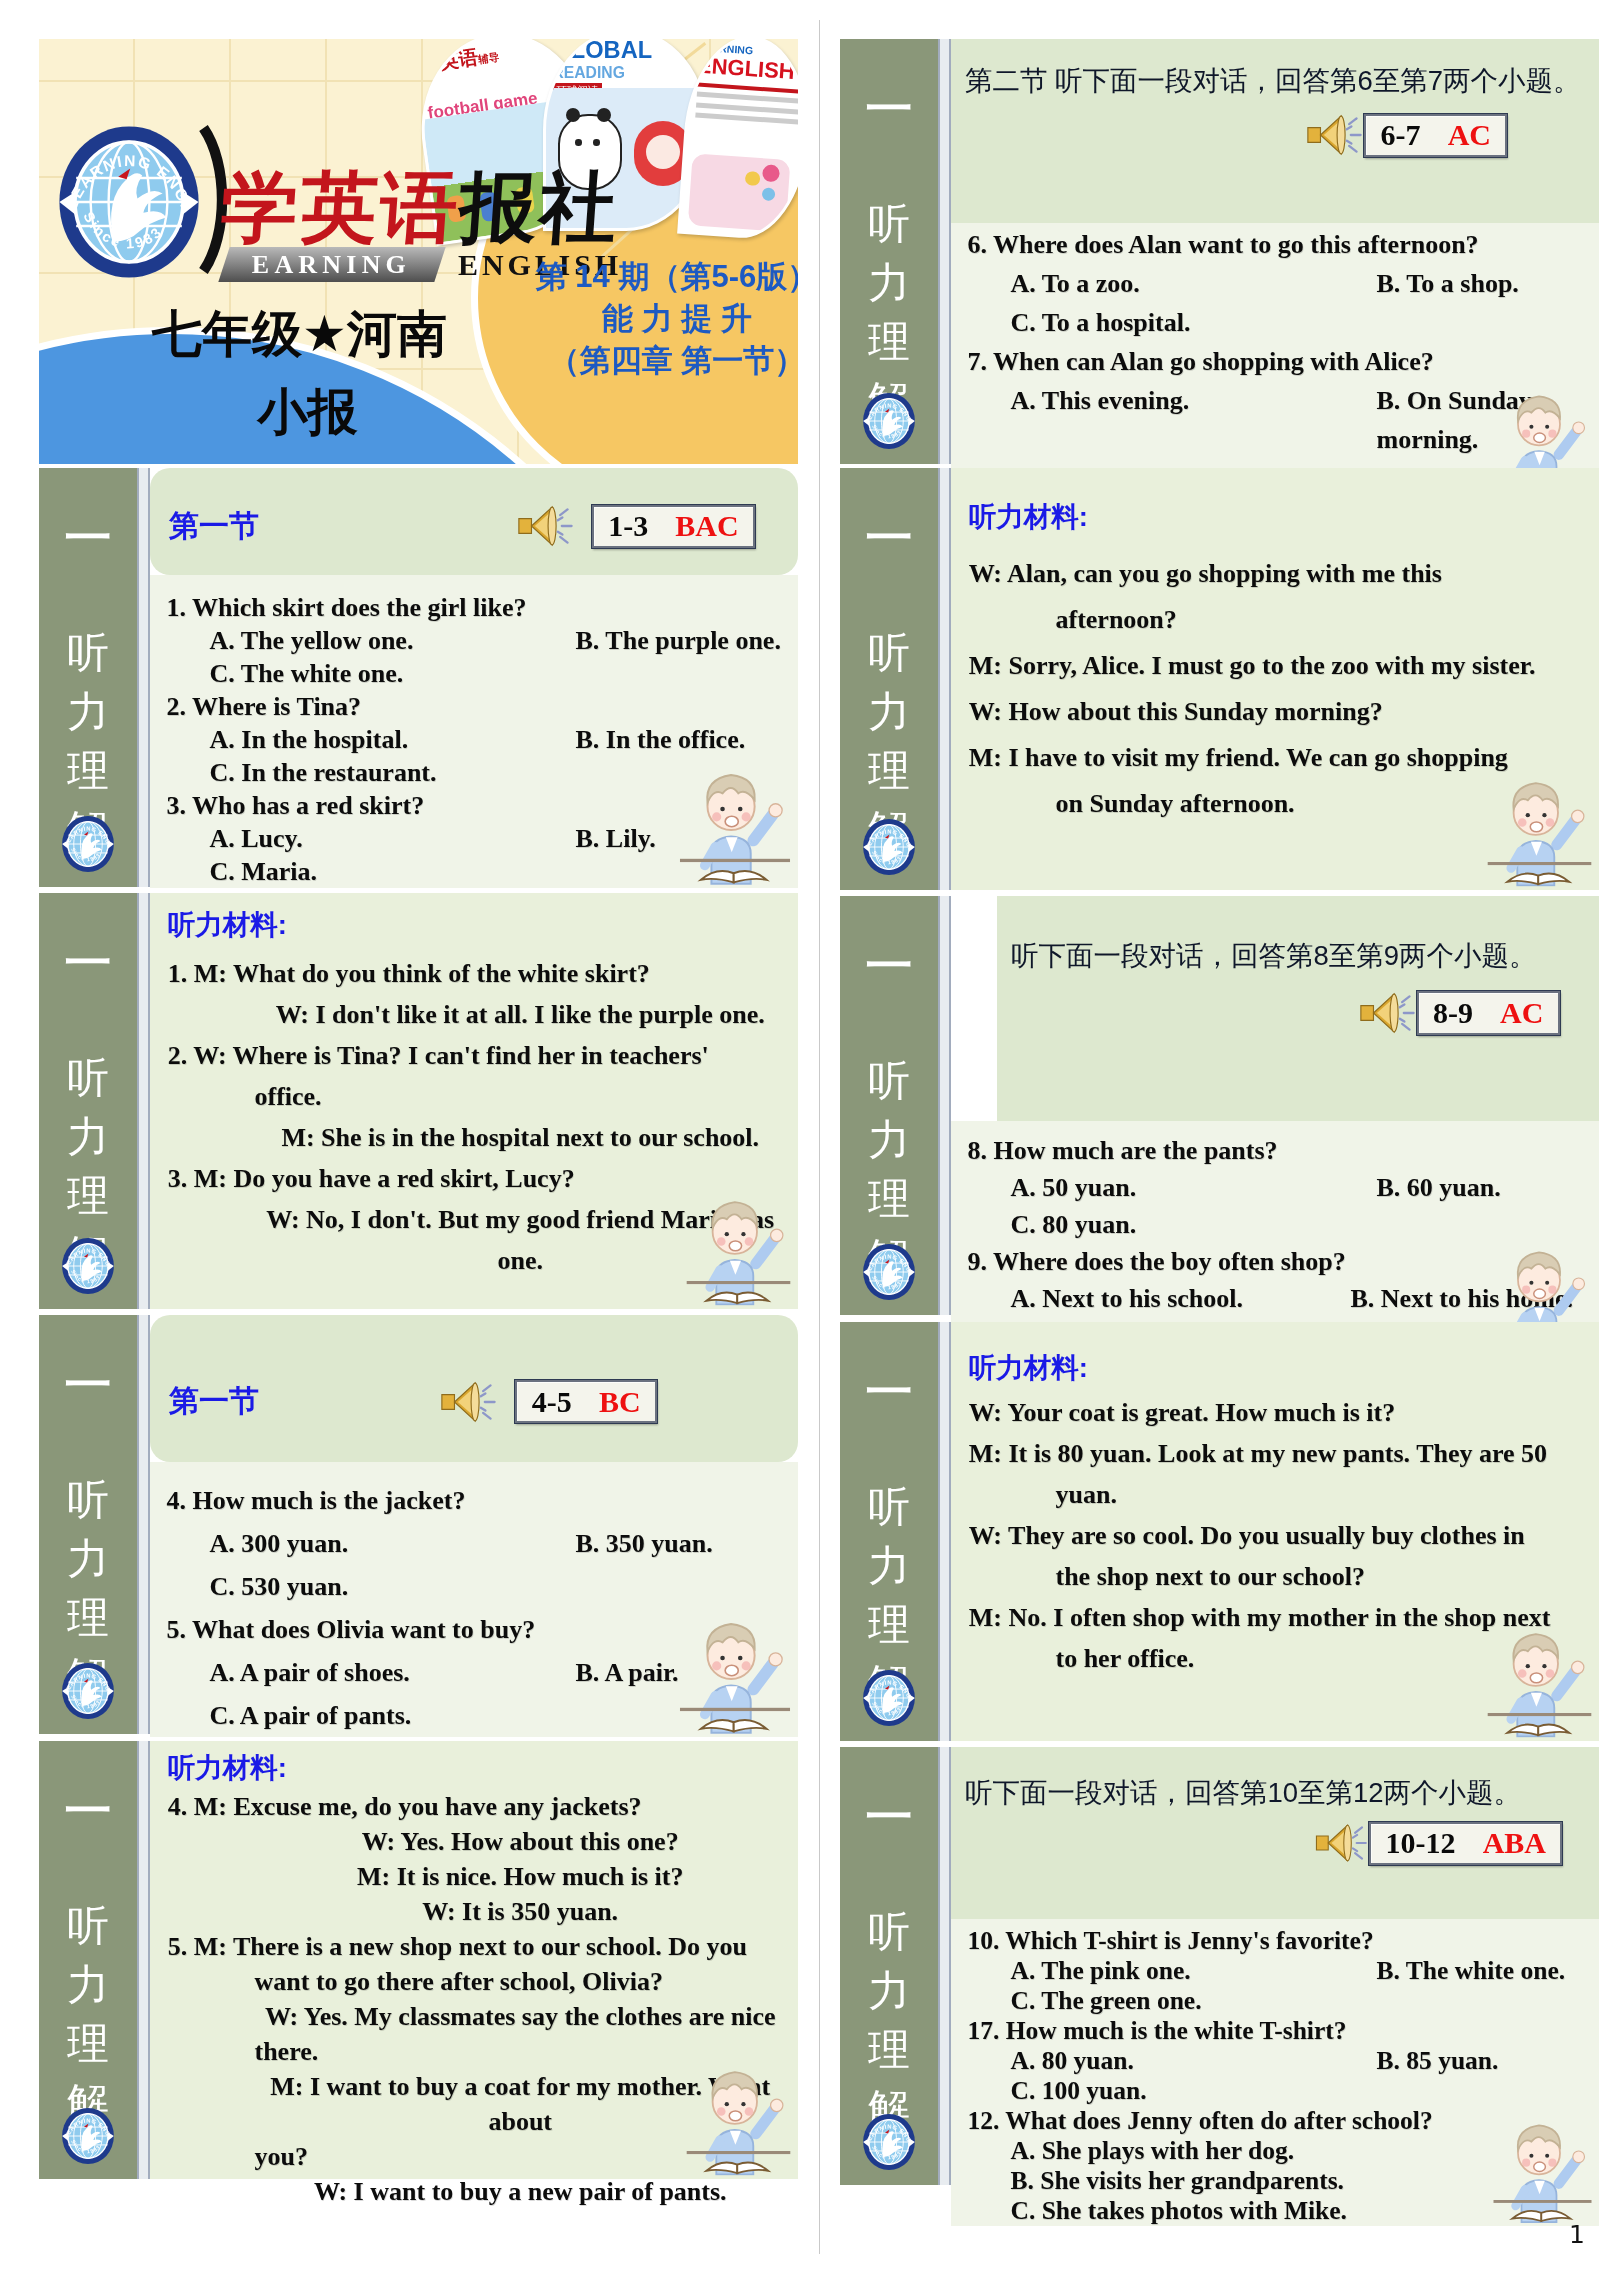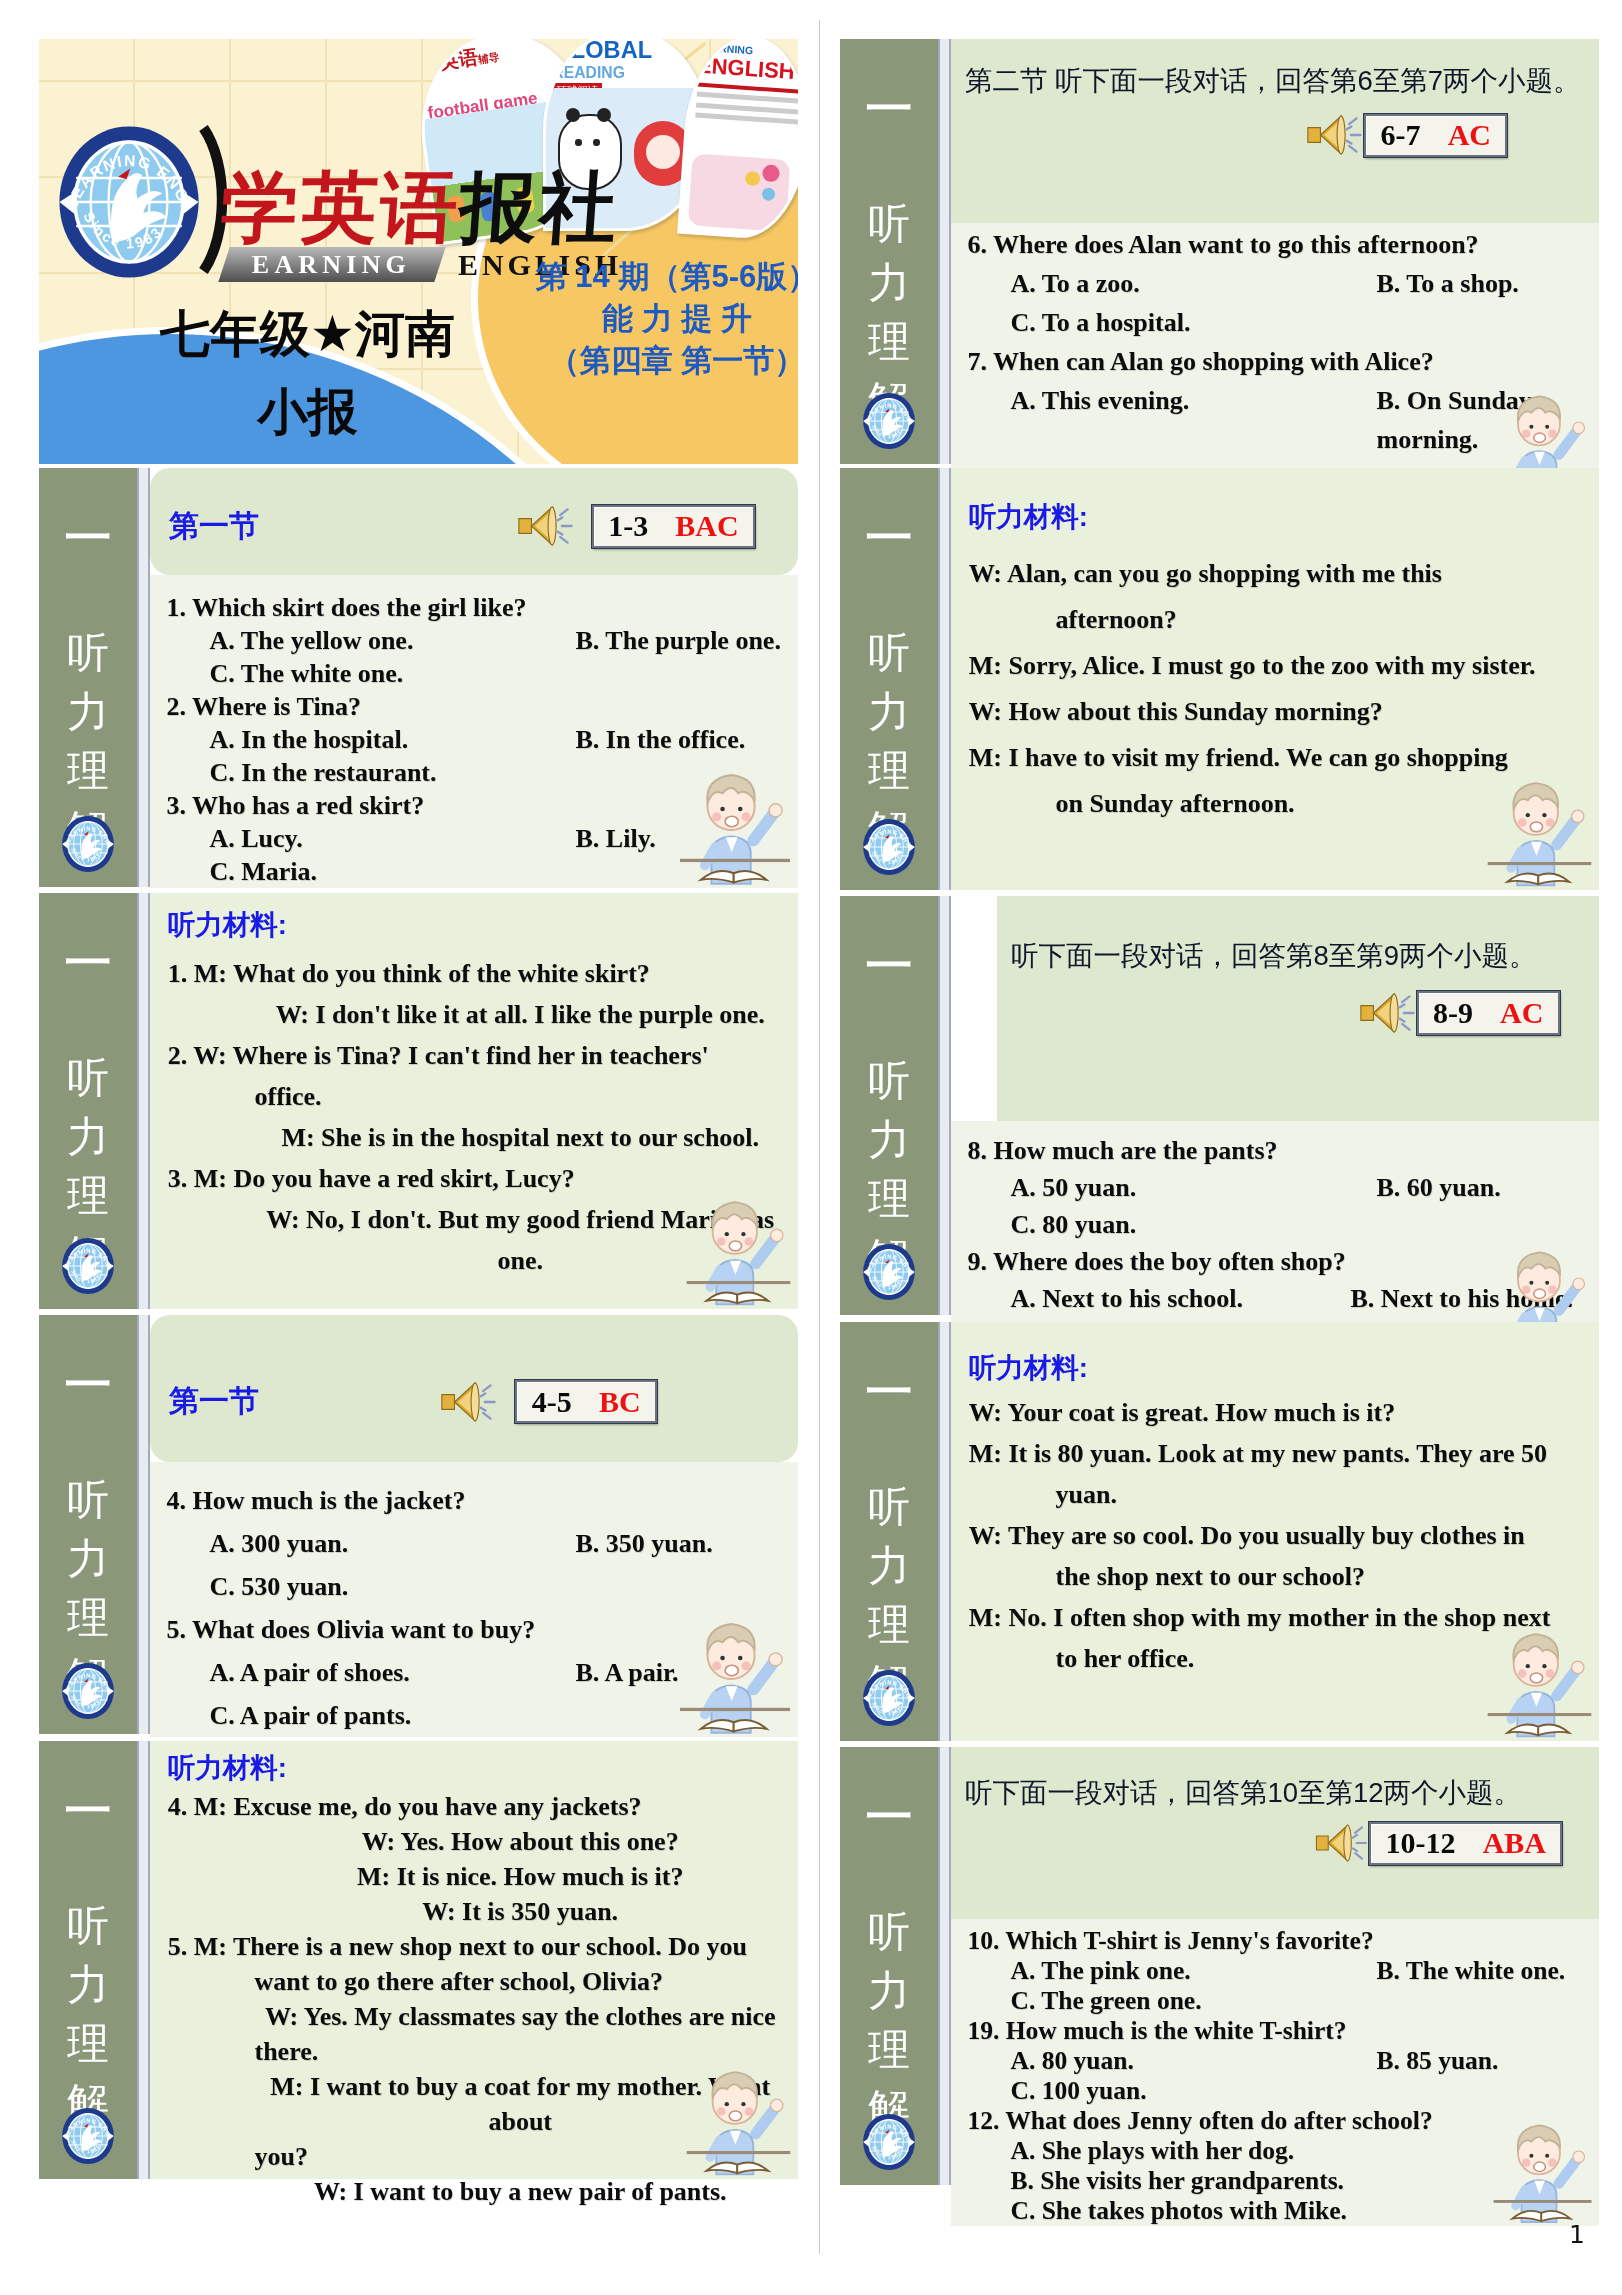--- a/index.html
+++ b/index.html
@@ -20,21 +20,21 @@
   #brandlogo{position:absolute;left:18.3px;top:85px;}
   #swoosh{position:absolute;left:158px;top:85px;}
   .brandrow{position:absolute;left:182px;top:118px;font-weight:900;font-size:77px;
     font-family:"DejaVu Sans",sans-serif;letter-spacing:2.6px;transform:skewX(-4deg);white-space:nowrap;}
   .brandrow .red{color:#c3151c;} .brandrow .blk{color:#0d0d0d;}
   #enbar{position:absolute;left:185px;top:208px;width:216px;height:35px;
     background:linear-gradient(180deg,#b9b9b9,#4e4e4e);transform:skewX(-18deg);
     display:flex;align-items:center;justify-content:center;}
   #enbar span{transform:skewX(18deg);color:#fff;font:bold 26px "Liberation Serif",serif;letter-spacing:5.2px;}
   #entxt{position:absolute;left:419px;top:209px;color:#111;font:bold 30px "Liberation Serif",serif;letter-spacing:3.9px;}
-  #gradeln{position:absolute;left:72px;top:262px;width:393px;text-align:center;
+  #gradeln{position:absolute;left:64px;top:262px;width:393px;text-align:center;
     font-weight:900;font-size:50px;color:#090909;font-family:"DejaVu Sans",sans-serif;}
   #gradeln2{position:absolute;left:72px;top:340px;width:393px;text-align:center;
     font-weight:900;font-size:50px;color:#090909;font-family:"DejaVu Sans",sans-serif;}
   #issue{position:absolute;left:481px;top:217px;width:314px;text-align:center;color:#1d5ac2;
     font-weight:bold;font-size:31px;line-height:42px;}
   
   .t-inner{position:absolute;inset:0;}
   .mini-title{font-weight:900;white-space:nowrap;}
   
   .block{position:absolute;display:flex;}
@@ -562,21 +562,21 @@
       </div>
       <div class="qbody" style="padding-top:7.9px;line-height:30px;font-size:25.5px;">
         <div class="ql">10. Which T-shirt is Jenny's favorite?</div>
         <div class="orow">
             <span class="oA">A. The pink one.</span>
             <span class="oB">B. The white one.</span>
           </div>
         <div class="orow">
             <span class="oA">C. The green one.</span>
           </div>
-        <div class="ql">19. How much is the white T-shirt?</div>
+        <div class="ql">17. How much is the white T-shirt?</div>
         <div class="orow">
             <span class="oA">A. 80 yuan.</span>
             <span class="oB">B. 85 yuan.</span>
           </div>
         <div class="orow">
             <span class="oA">C. 100 yuan.</span>
           </div>
         <div class="ql">12. What does Jenny often do after school?</div>
         <div class="orow">
             <span class="oA" style="width:auto;">A. She plays with her dog.</span>

